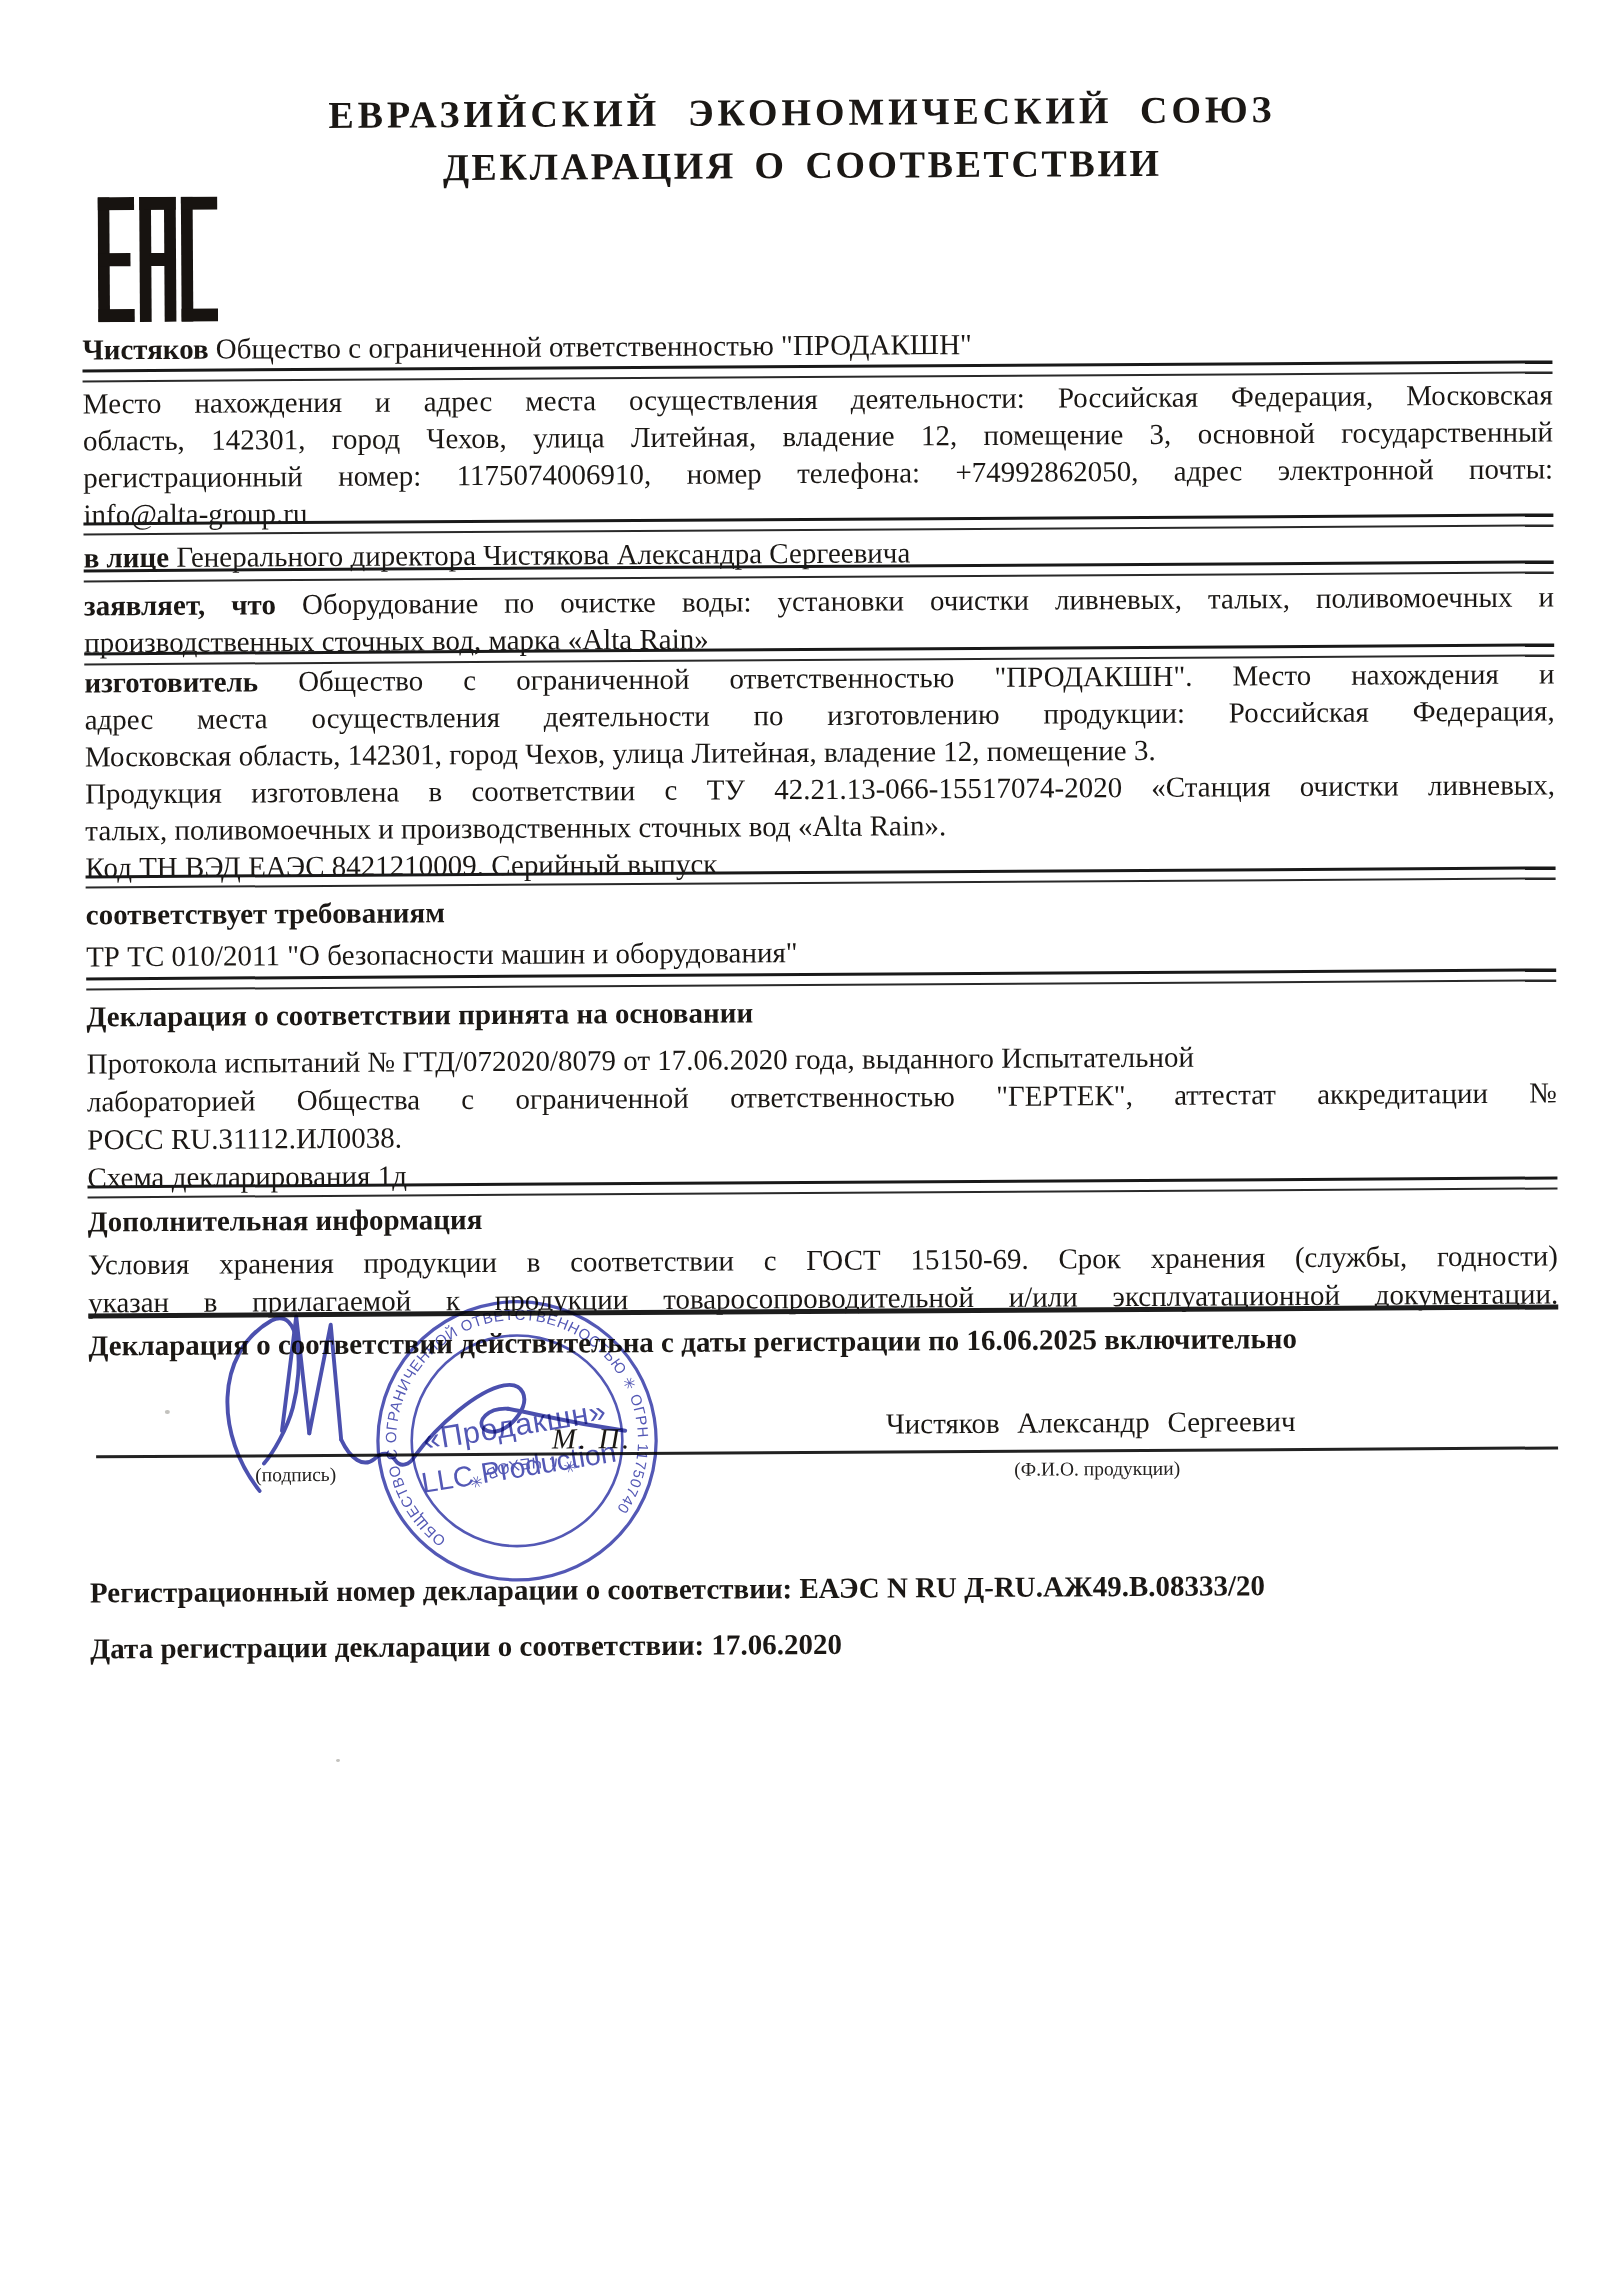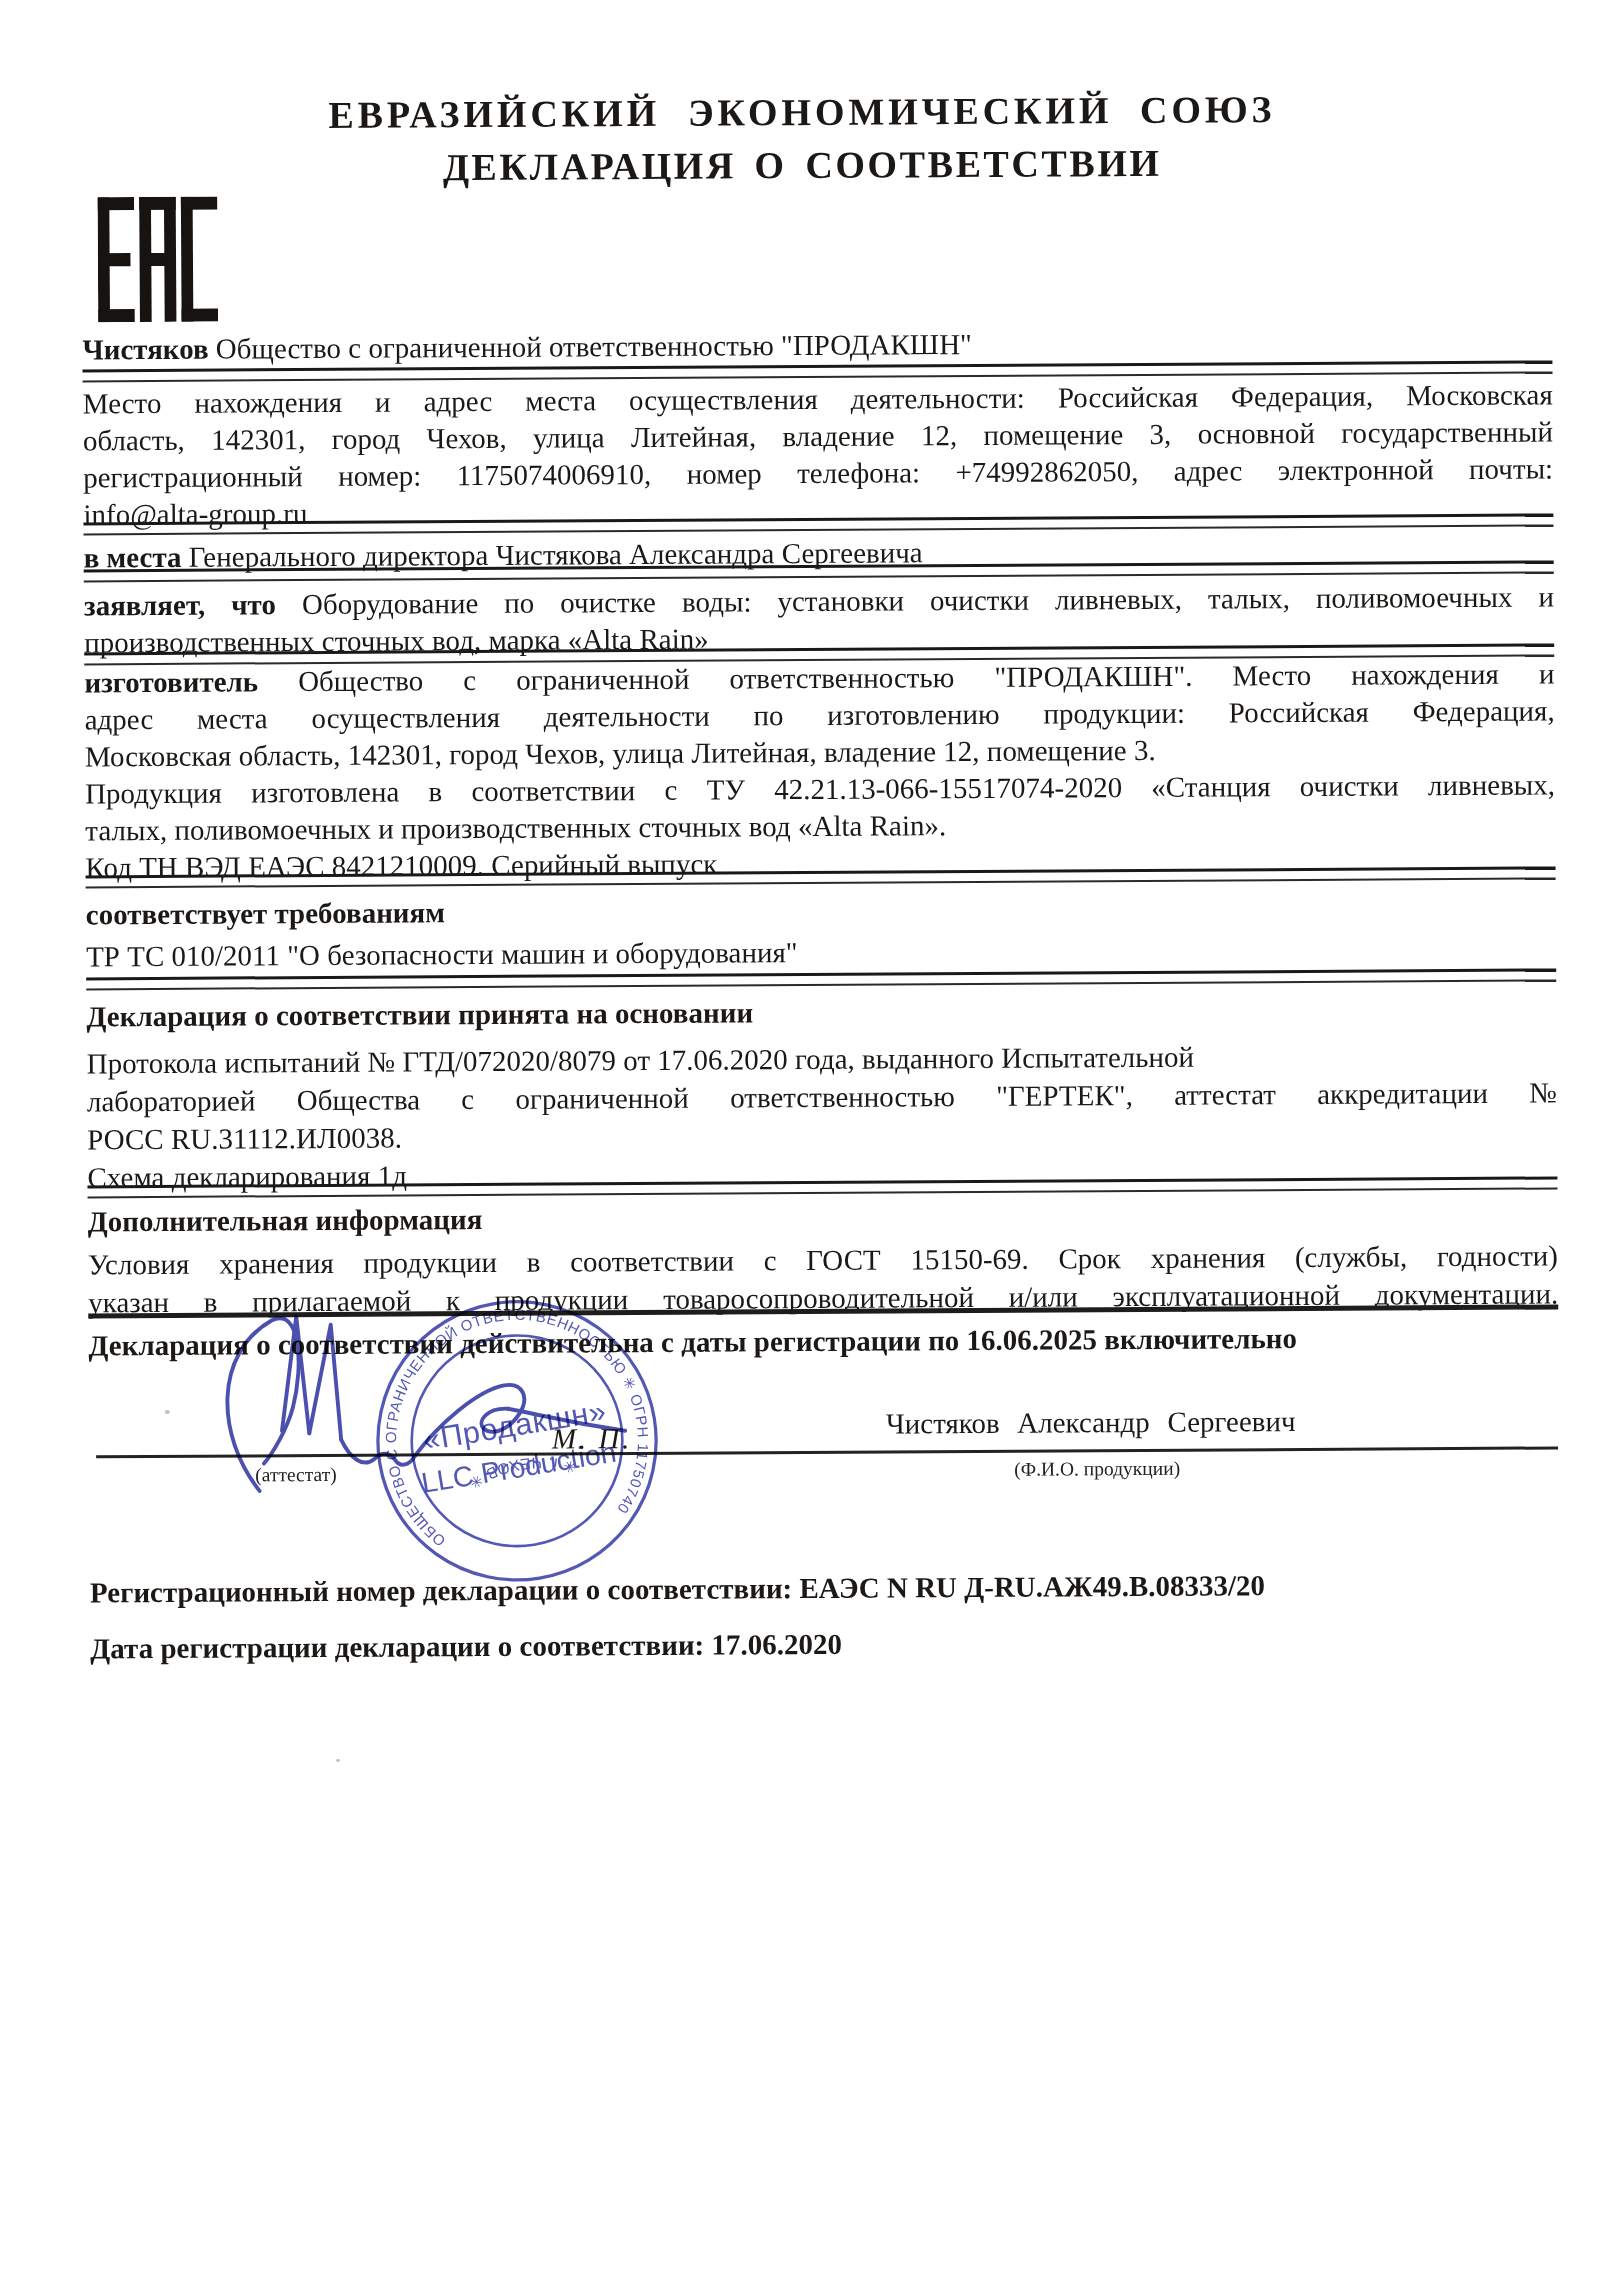--- a/index.html
+++ b/index.html
@@ -61,21 +61,21 @@
 
   <div class="abs body-text blk" style="top:381px;">
     <div class="jl">Место нахождения и адрес места осуществления деятельности: Российская Федерация, Московская</div>
     <div class="jl">область, 142301, город Чехов, улица Литейная, владение 12, помещение 3, основной государственный</div>
     <div class="jl">регистрационный номер: 1175074006910, номер телефона: +74992862050, адрес электронной почты:</div>
     <div class="line">info@alta-group.ru</div>
   </div>
   <div class="abs rule double" style="top:518px;"></div>
 
   <div class="abs body-text blk line" style="top:535px;">
-    <span class="b">в места</span><span> Генерального директора Чистякова Александра Сергеевича</span>
+    <span class="b">в лице</span><span> Генерального директора Чистякова Александра Сергеевича</span>
   </div>
   <div class="abs rule double" style="top:565px;"></div>
 
   <div class="abs body-text blk" style="top:583px;">
     <div class="jl">
       <span class="b">заявляет, что</span><span> Оборудование по очистке воды: установки очистки ливневых, талых, поливомоечных и</span>
     </div>
     <div class="line">производственных сточных вод, марка «Alta Rain»</div>
   </div>
   <div class="abs rule double" style="top:648px;"></div>
@@ -108,21 +108,21 @@
   <div class="abs body-text blk line b" style="top:1199px;">Дополнительная информация</div>
   <div class="abs body-text blk" style="top:1241px;">
     <div class="jl" style="height:38px;line-height:38px;">Условия хранения продукции в соответствии с ГОСТ 15150-69. Срок хранения (службы, годности)</div>
     <div class="jl" style="height:38px;line-height:38px;">указан в прилагаемой к продукции товаросопроводительной и/или эксплуатационной документации.</div>
   </div>
   <div class="abs rule single" style="top:1309px;"></div>
 
   <div class="abs body-text blk line b" style="top:1323px;">Декларация о соответствии действительна с даты регистрации по 16.06.2025 включительно</div>
 
   <div class="abs thin" style="left:94px;top:1451px;width:1462px;"></div>
-  <div class="abs small-cap" style="left:253px;top:1461px;">(аттестат)</div>
+  <div class="abs small-cap" style="left:253px;top:1461px;">(подпись)</div>
   <div class="abs body-text" style="left:550px;top:1419px;letter-spacing:2.6px;font-style:italic;">М. П.</div>
   <div class="abs body-text" style="left:884px;top:1406px;word-spacing:10.4px;">Чистяков Александр Сергеевич</div>
   <div class="abs small-cap" style="left:1012px;top:1460px;">(Ф.И.О. продукции)</div>
 
   <div class="abs blk line b" style="top:1570px;font-size:29px;">Регистрационный номер декларации о соответствии: ЕАЭС N RU Д-RU.АЖ49.В.08333/20</div>
   <div class="abs blk line b" style="top:1626px;font-size:29px;">Дата регистрации декларации о соответствии: 17.06.2020</div>
 
   <svg class="abs ink" style="left:372px;top:1296px;transform:rotate(-9deg);" width="286" height="286" viewBox="0 0 440 440">
     <defs>
       <path id="ringPath" d="M 88.5 351.5 A 186 186 0 1 1 351.5 351.5" fill="none"></path>

